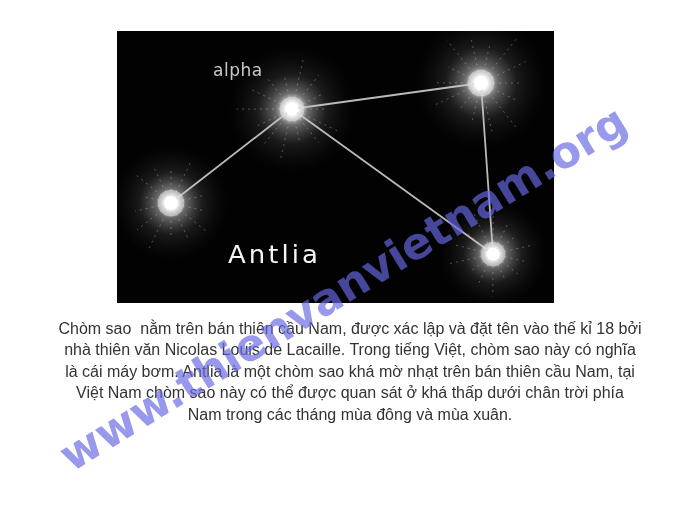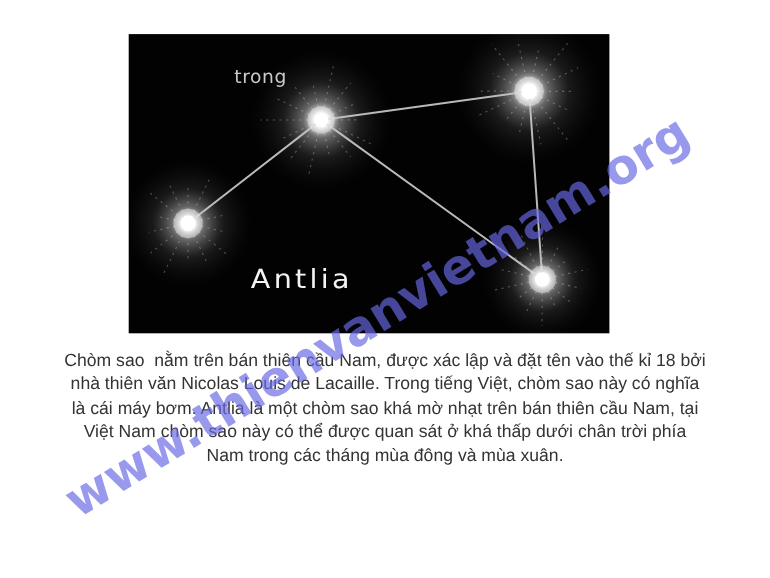--- a/index.html
+++ b/index.html
@@ -165,21 +165,21 @@
         <line x1="364" y1="52" x2="376" y2="223" stroke="#c4c4c4" stroke-width="1.8" stroke-linecap="round" opacity="0.95"></line>
         <circle cx="175" cy="78" r="12.35" fill="rgba(255,255,255,0.40)"></circle>
         <circle cx="175" cy="78" r="6.5" fill="#ffffff"></circle>
         <circle cx="54" cy="172" r="13.299999999999999" fill="rgba(255,255,255,0.40)"></circle>
         <circle cx="54" cy="172" r="7" fill="#ffffff"></circle>
         <circle cx="364" cy="52" r="13.299999999999999" fill="rgba(255,255,255,0.40)"></circle>
         <circle cx="364" cy="52" r="7" fill="#ffffff"></circle>
         <circle cx="376" cy="223" r="12.35" fill="rgba(255,255,255,0.40)"></circle>
         <circle cx="376" cy="223" r="6.5" fill="#ffffff"></circle>
       </svg>
-    <div class="alpha-label">trong</div>
+    <div class="alpha-label">alpha</div>
     <div class="constellation-name">Antlia</div>
   </div>
 
   <p class="article">Chòm sao  nằm trên bán thiên cầu Nam, được xác lập và đặt tên vào thế kỉ 18 bởi nhà thiên văn Nicolas Louis de Lacaille. Trong tiếng Việt, chòm sao này có nghĩa là cái máy bơm. Antlia là một chòm sao khá mờ nhạt trên bán thiên cầu Nam, tại Việt Nam chòm sao này có thể được quan sát ở khá thấp dưới chân trời phía Nam trong các tháng mùa đông và mùa xuân.</p>
 
   <div class="watermark" style="color: rgba(103, 103, 228, 0.68);">www.thienvanvietnam.org</div>
 
 </div>
 
 </body></html>

